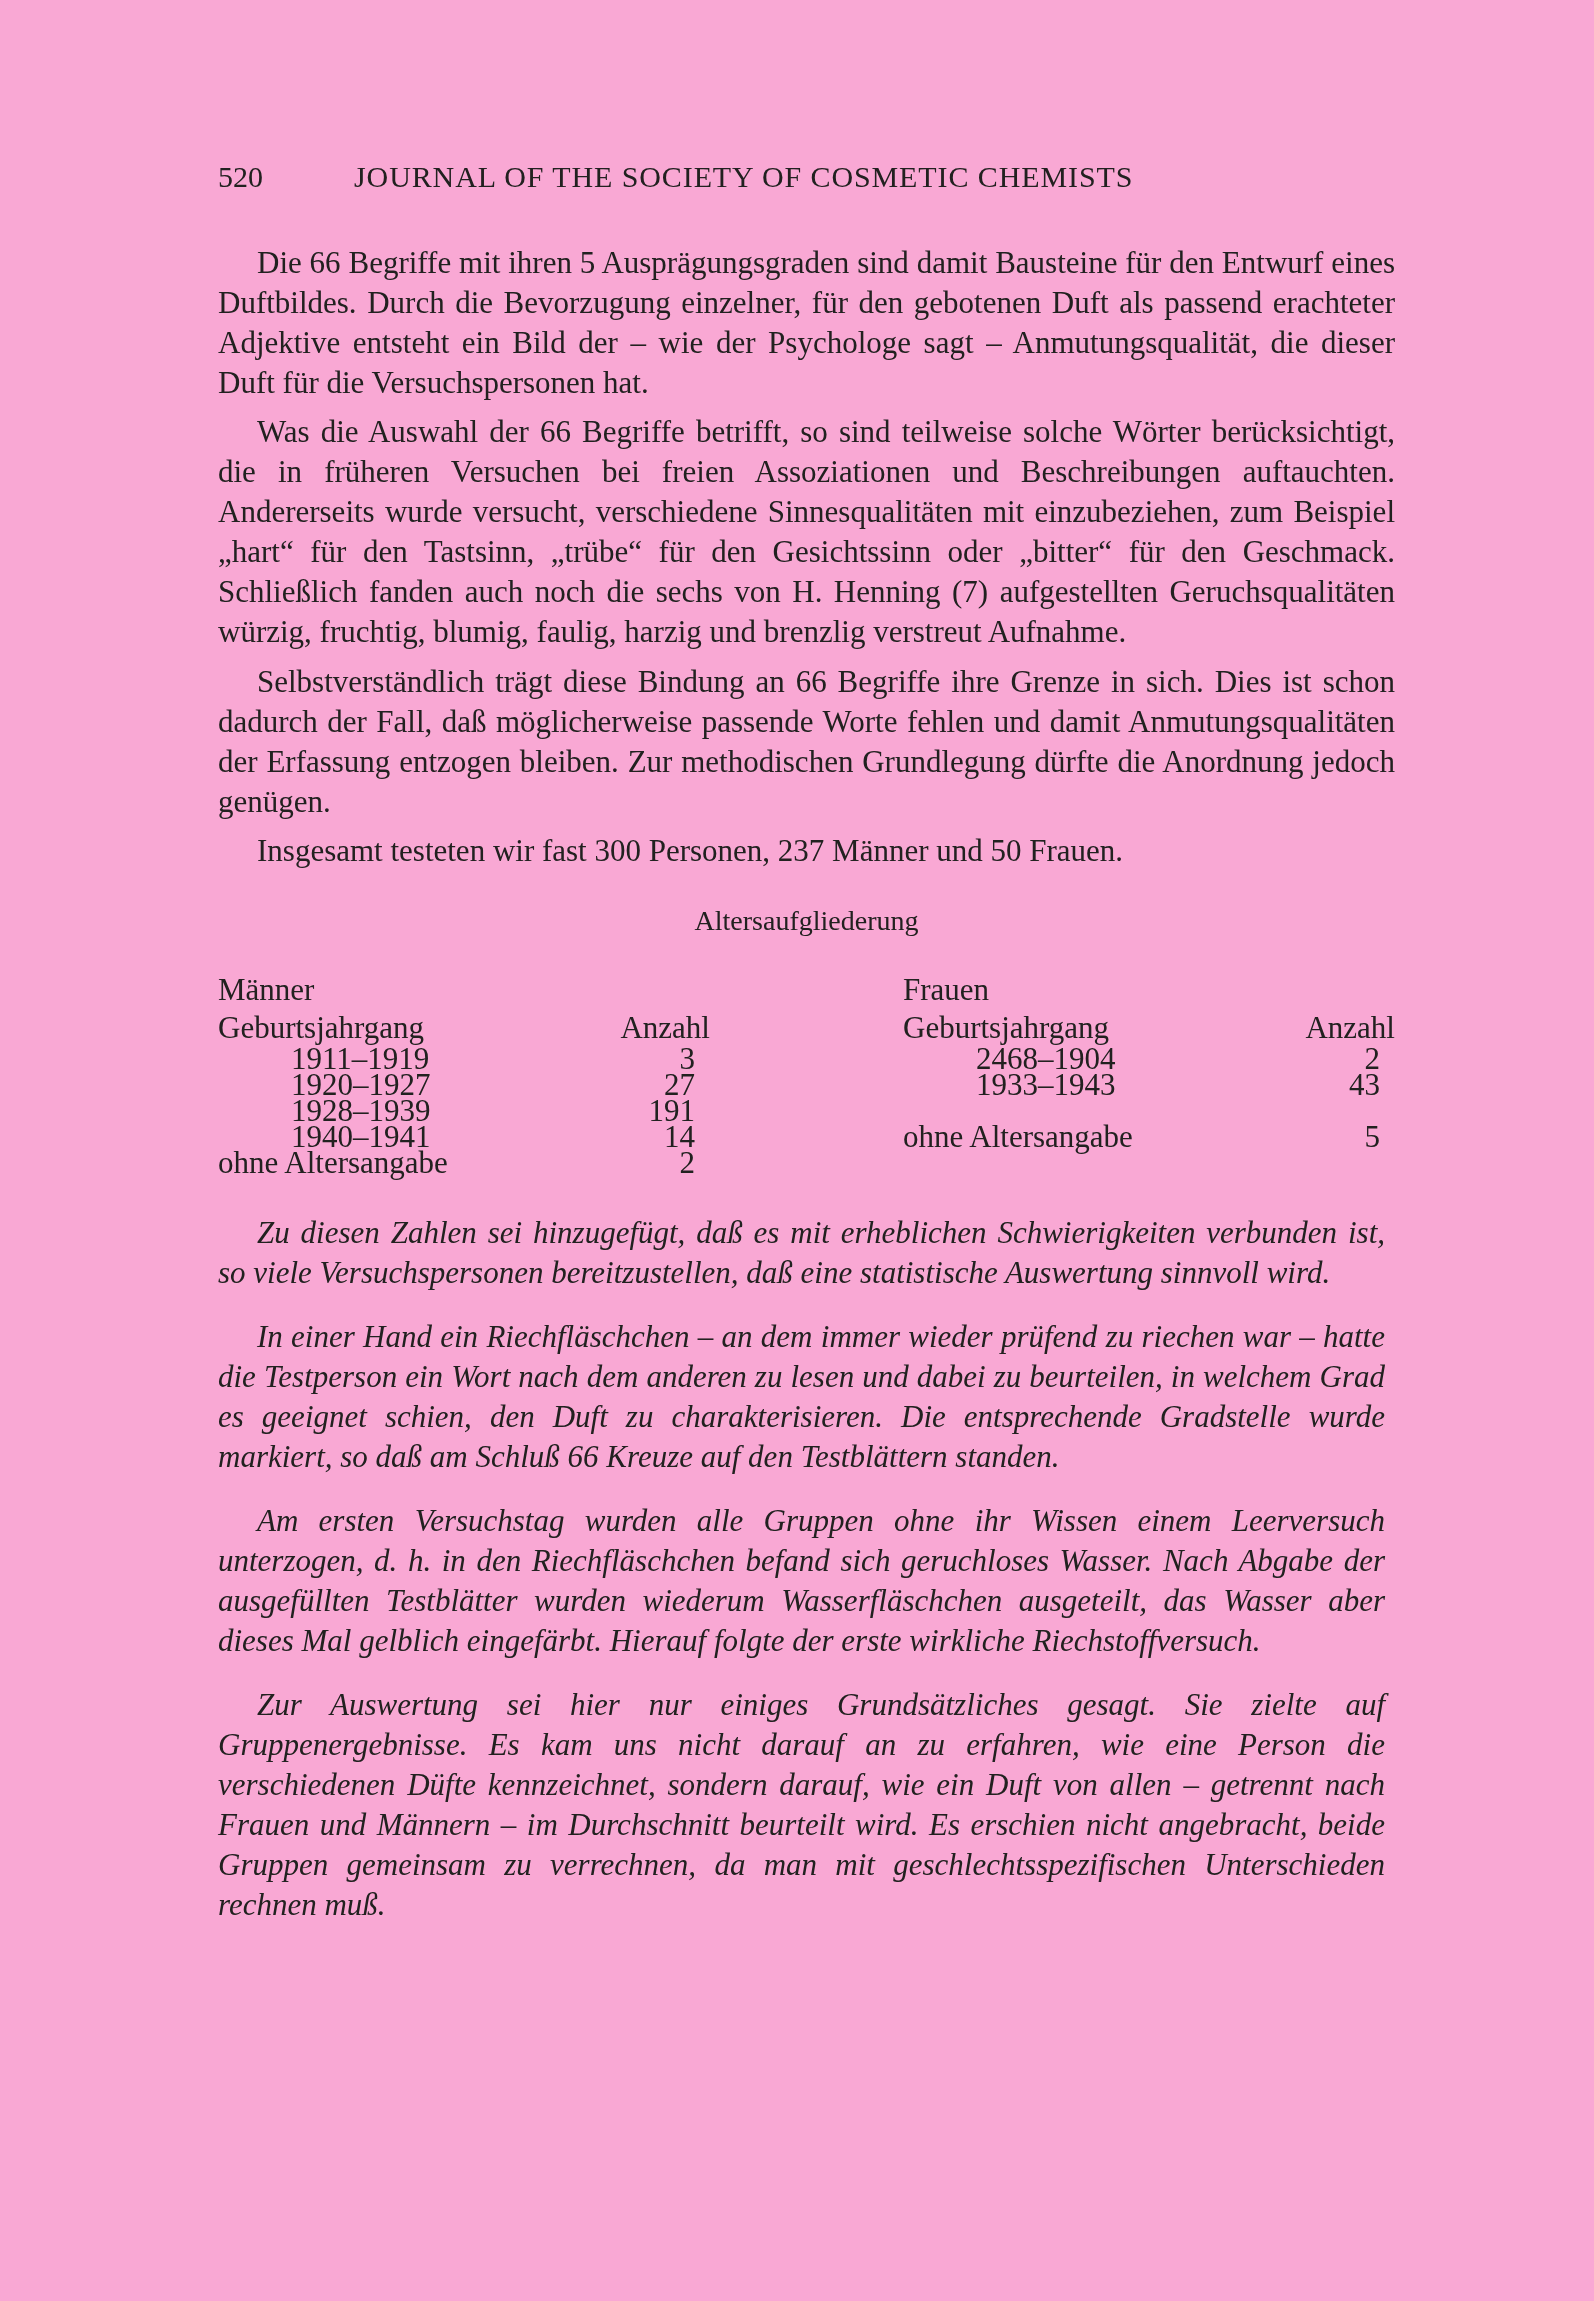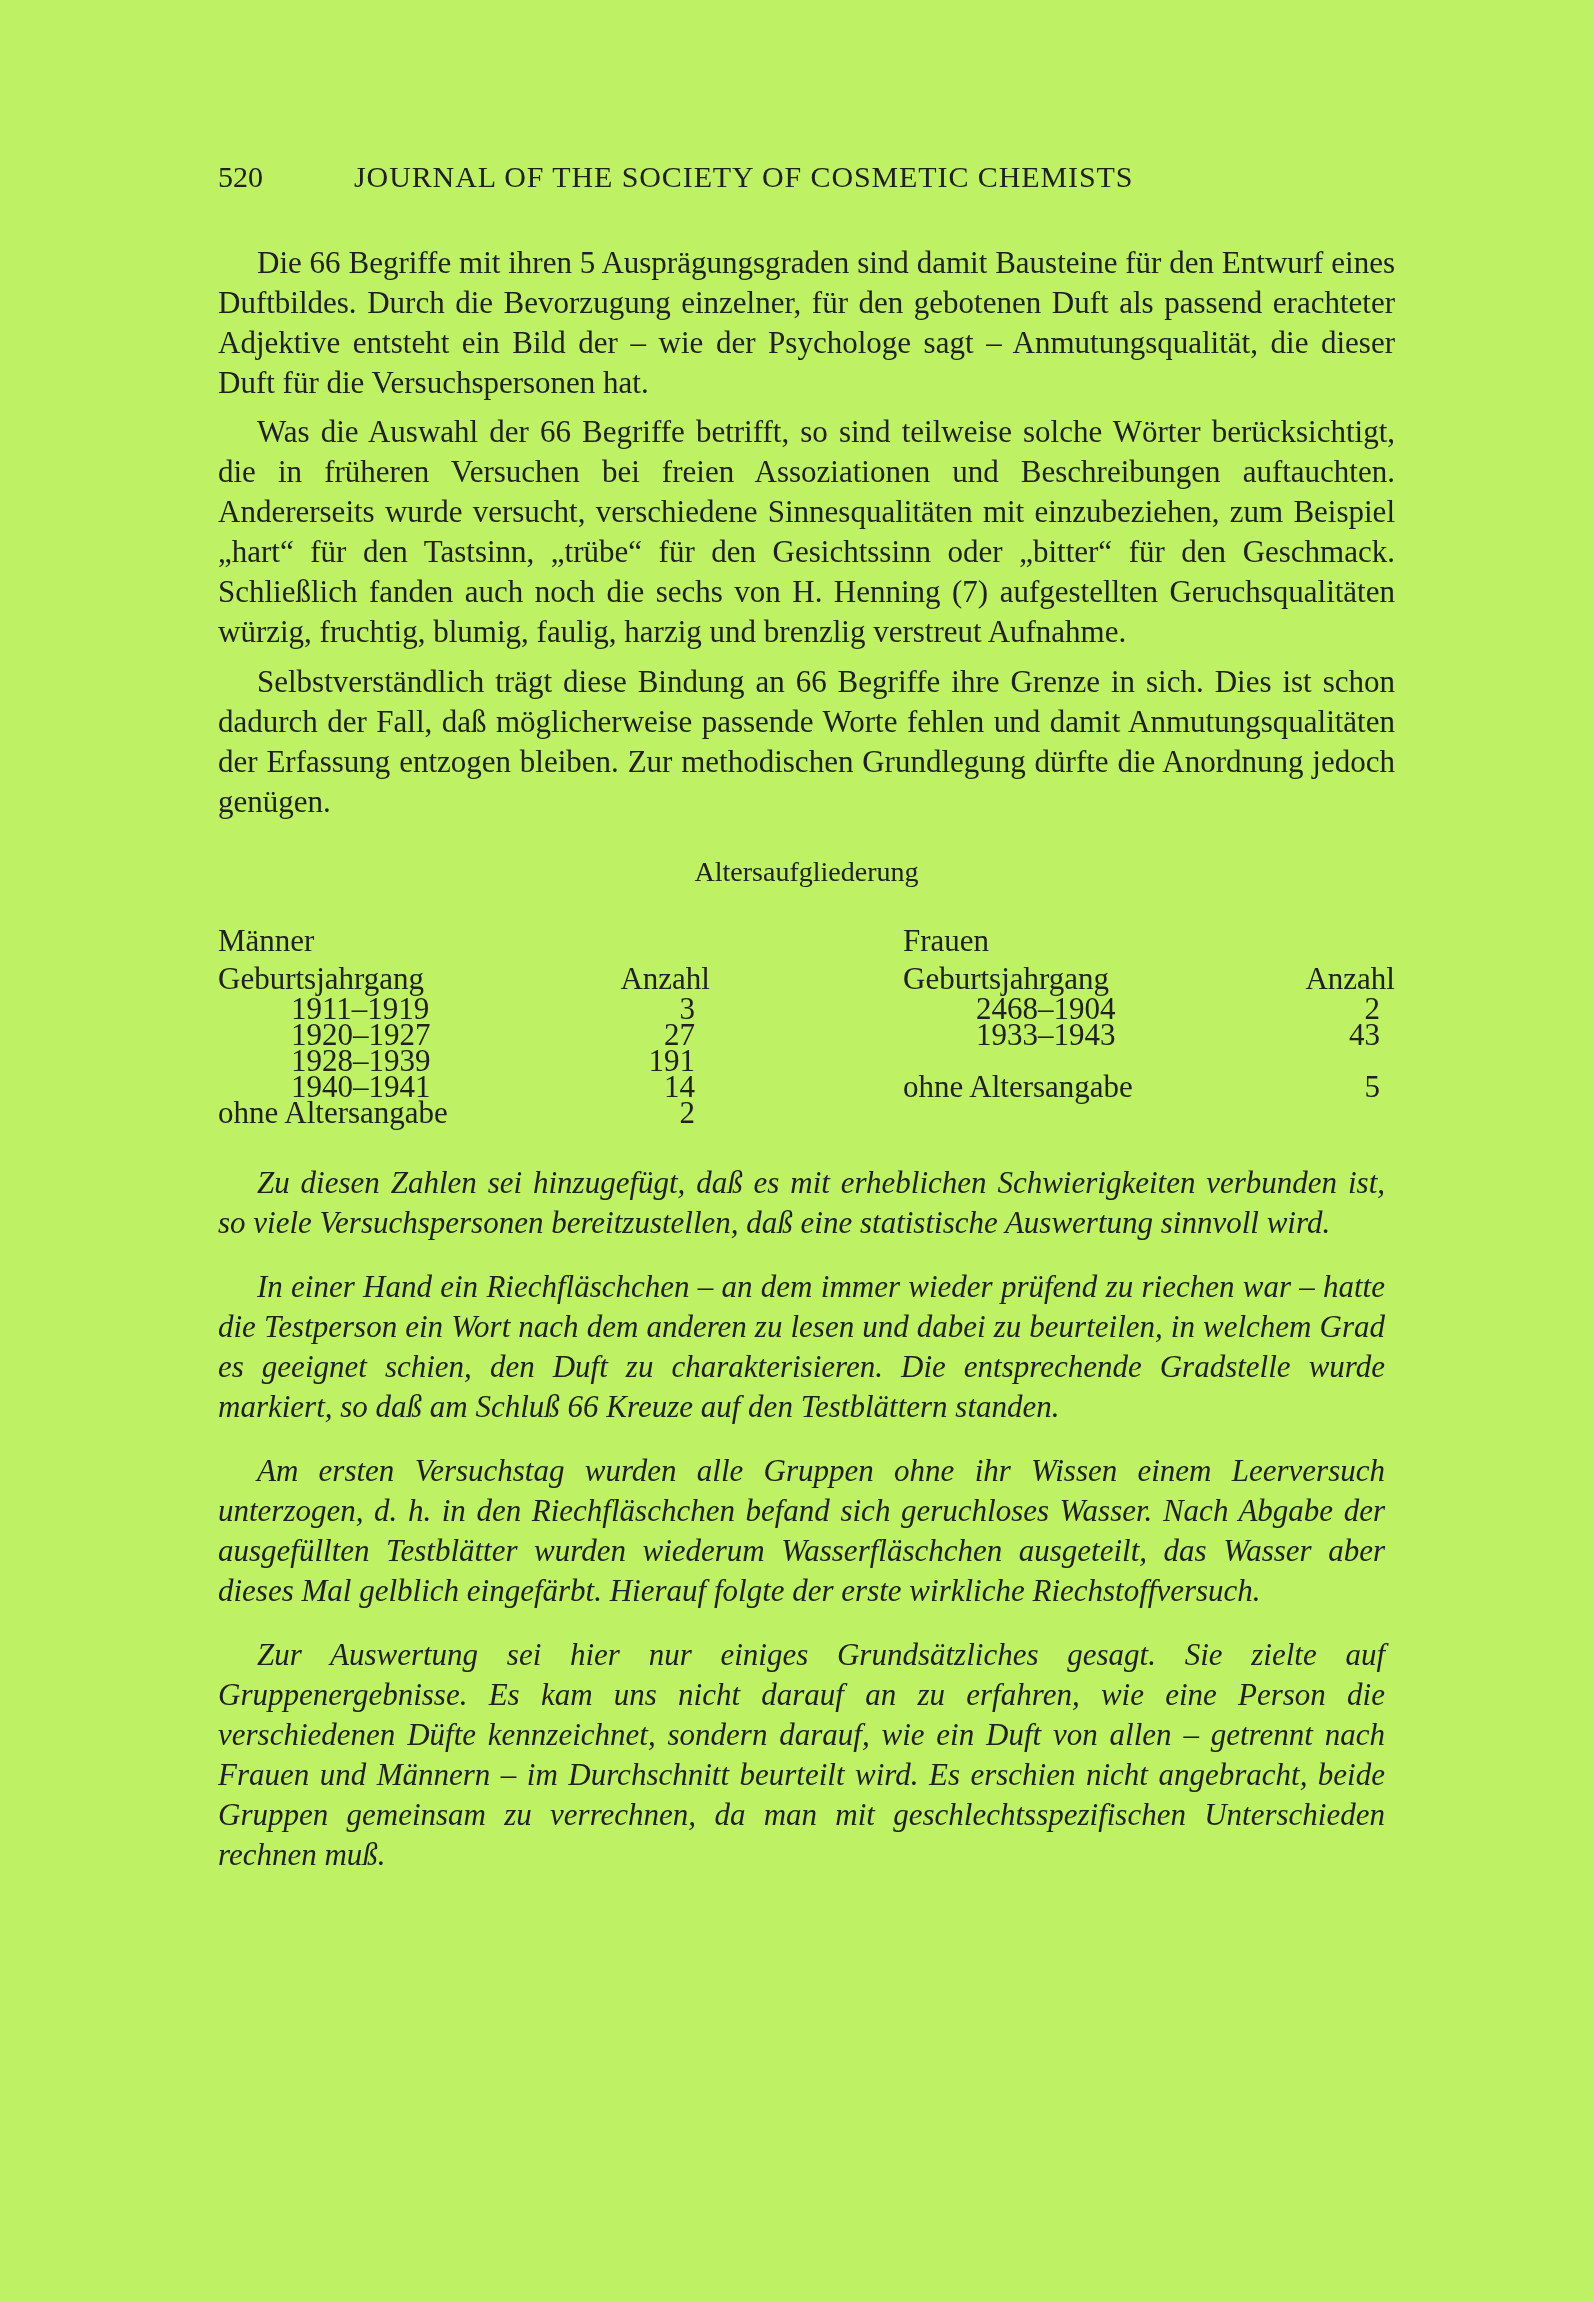--- a/index.html
+++ b/index.html
@@ -5,21 +5,21 @@
   html, body {
     margin: 0;
     padding: 0;
     background: #e9e8e4;
   }
   .page {
     position: relative;
     width: 1595px;
     height: 2301px;
     margin: 0 auto;
-    background: #bef264;
+    background: #f9a8d4;
     color: #222120;
     font-family: "Liberation Serif", "DejaVu Serif", serif;
     box-sizing: border-box;
     overflow: hidden;
   }
   .content {
     position: absolute;
     left: 218px;
     top: 157px;
     width: 1177px;
@@ -111,20 +111,21 @@
 
     <div class="header">
       <span class="page-num">520</span>
       <span class="journal-title">JOURNAL OF THE SOCIETY OF COSMETIC CHEMISTS</span>
     </div>
 
     <div class="body-upper">
       <p>Die 66 Begriffe mit ihren 5 Ausprägungsgraden sind damit Bausteine für den Entwurf eines Duftbildes. Durch die Bevorzugung einzelner, für den gebotenen Duft als passend erachteter Adjektive entsteht ein Bild der – wie der Psychologe sagt – Anmutungsqualität, die dieser Duft für die Versuchspersonen hat.</p>
       <p>Was die Auswahl der 66 Begriffe betrifft, so sind teilweise solche Wörter berücksichtigt, die in früheren Versuchen bei freien Assoziationen und Beschreibungen auftauchten. Andererseits wurde versucht, verschiedene Sinnesqualitäten mit einzubeziehen, zum Beispiel „hart“ für den Tastsinn, „trübe“ für den Gesichtssinn oder „bitter“ für den Geschmack. Schließlich fanden auch noch die sechs von H. Henning (7) aufgestellten Geruchsqualitäten würzig, fruchtig, blumig, faulig, harzig und brenzlig verstreut Aufnahme.</p>
       <p>Selbstverständlich trägt diese Bindung an 66 Begriffe ihre Grenze in sich. Dies ist schon dadurch der Fall, daß möglicherweise passende Worte fehlen und damit Anmutungsqualitäten der Erfassung entzogen bleiben. Zur methodischen Grundlegung dürfte die Anordnung jedoch genügen.</p>
+      <p>Insgesamt testeten wir fast 300 Personen, 237 Männer und 50 Frauen.</p>
     </div>
 
     <div class="age-table">
       <div class="table-title">Altersaufgliederung</div>
       <div class="table-cols">
 
         <div class="col-group">
           <div class="group-label">Männer</div>
           <div class="hdr-row">
             <span class="cell-year">Geburtsjahrgang</span>

